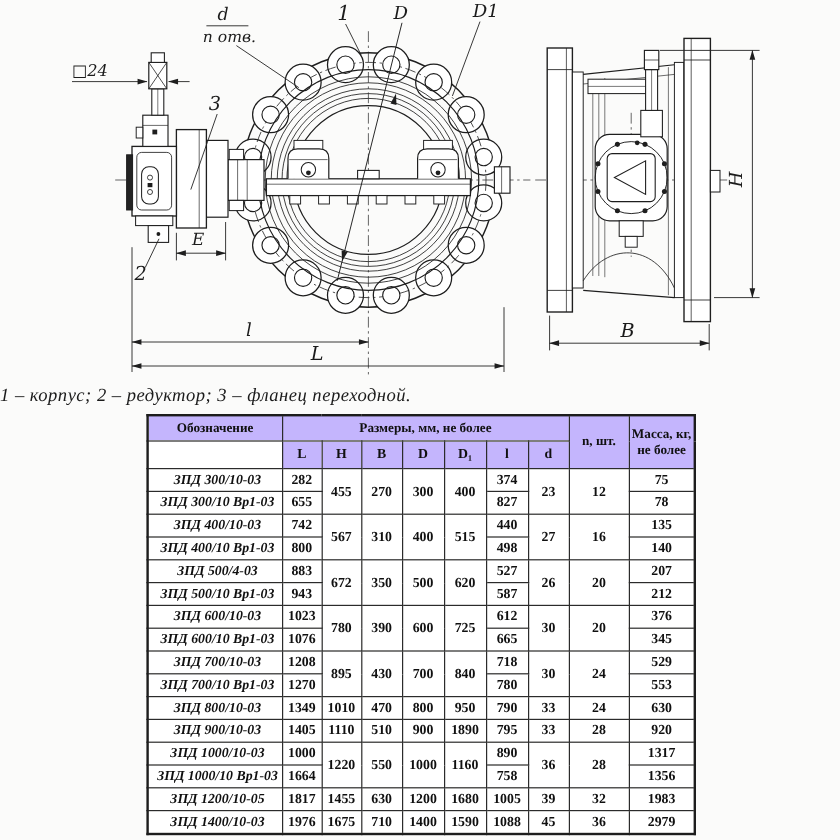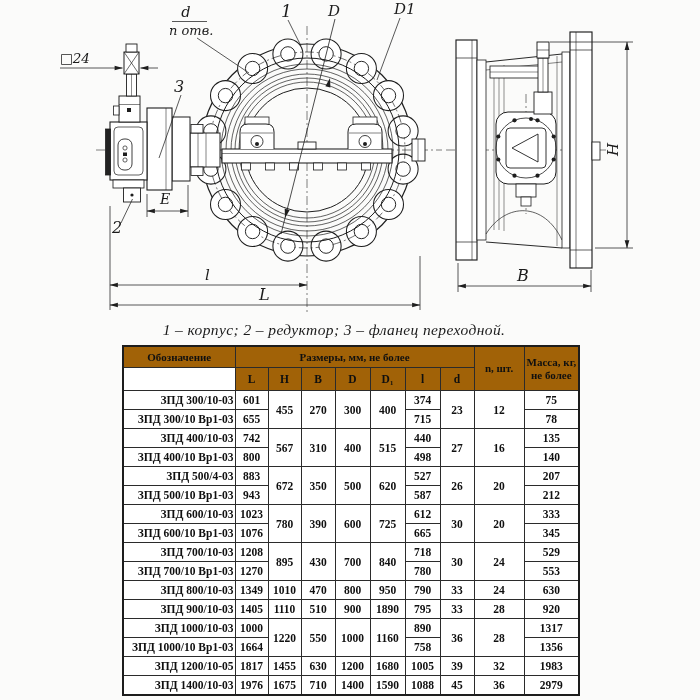--- a/index.html
+++ b/index.html
@@ -2,40 +2,40 @@
 <html><head>
 <meta charset="utf-8">
 <style>
   html,body{margin:0;padding:0;}
   body{
     width:700px;height:700px;position:relative;overflow:hidden;
     background:#fbfbfa;font-family:"Liberation Serif",serif;
   }
   .drawing{position:absolute;top:0;left:0;}
   .caption{
-    position:absolute;top:321px;left:0;width:668px;text-align:center;
+    position:absolute;top:321px;left:0;width:668px;text-align:left;
     font-style:italic;font-size:15.5px;color:#1b1b1b;letter-spacing:.4px;
   }
   table.spec{
     position:absolute;top:345px;left:122px;width:456px;
     border-collapse:collapse;table-layout:fixed;border:2px solid #1d1d1d;
   }
   .spec th,.spec td{border:1px solid #2b2b2b;color:#101010;overflow:hidden;white-space:nowrap;}
   .spec thead th{
-    background:#a16207;font-weight:bold;font-size:11px;line-height:1.12;
+    background:#c4b5fd;font-weight:bold;font-size:11px;line-height:1.12;
     padding:1px 1px;text-align:center;white-space:normal;
   }
   .spec thead tr.sub th{height:20px;font-size:11.5px;}
   .spec thead tr.top th{height:18px;}
   .spec thead th.empty{background:#ffffff;}
   .spec tbody td{
     background:#fff;font-weight:bold;font-size:11.5px;text-align:center;
     height:18px;padding:0 1px;
   }
-  .spec tbody td.c-name{text-align:right;padding-left:5px;}
+  .spec tbody td.c-name{text-align:center;padding-left:5px;font-style:italic;}
   svg text{
     font-family:"DejaVu Serif","Liberation Serif",serif;
     font-style:italic;fill:#1b1b1b;stroke:none;
   }
 </style>
 </head>
 <body>
 
 <svg class="drawing" width="700" height="316" viewBox="0 0 700 316">
   <defs>
@@ -298,34 +298,34 @@
       <th>B</th>
       <th>D</th>
       <th>D₁</th>
       <th>l</th>
       <th>d</th>
     </tr>
   </thead>
   <tbody>
       <tr>
         <td class="c-name">ЗПД 300/10-03</td>
-        <td>601</td>
+        <td>282</td>
         <td rowspan="2">455</td>
         <td rowspan="2">270</td>
         <td rowspan="2">300</td>
         <td rowspan="2">400</td>
         <td>374</td>
         <td rowspan="2">23</td>
         <td rowspan="2">12</td>
         <td>75</td>
       </tr>
       <tr>
         <td class="c-name">ЗПД 300/10 Вр1-03</td>
         <td>655</td>
-        <td>715</td>
+        <td>827</td>
         <td>78</td>
       </tr>
       <tr>
         <td class="c-name">ЗПД 400/10-03</td>
         <td>742</td>
         <td rowspan="2">567</td>
         <td rowspan="2">310</td>
         <td rowspan="2">400</td>
         <td rowspan="2">515</td>
         <td>440</td>
@@ -360,21 +360,21 @@
       <tr>
         <td class="c-name">ЗПД 600/10-03</td>
         <td>1023</td>
         <td rowspan="2">780</td>
         <td rowspan="2">390</td>
         <td rowspan="2">600</td>
         <td rowspan="2">725</td>
         <td>612</td>
         <td rowspan="2">30</td>
         <td rowspan="2">20</td>
-        <td>333</td>
+        <td>376</td>
       </tr>
       <tr>
         <td class="c-name">ЗПД 600/10 Вр1-03</td>
         <td>1076</td>
         <td>665</td>
         <td>345</td>
       </tr>
       <tr>
         <td class="c-name">ЗПД 700/10-03</td>
         <td>1208</td>

